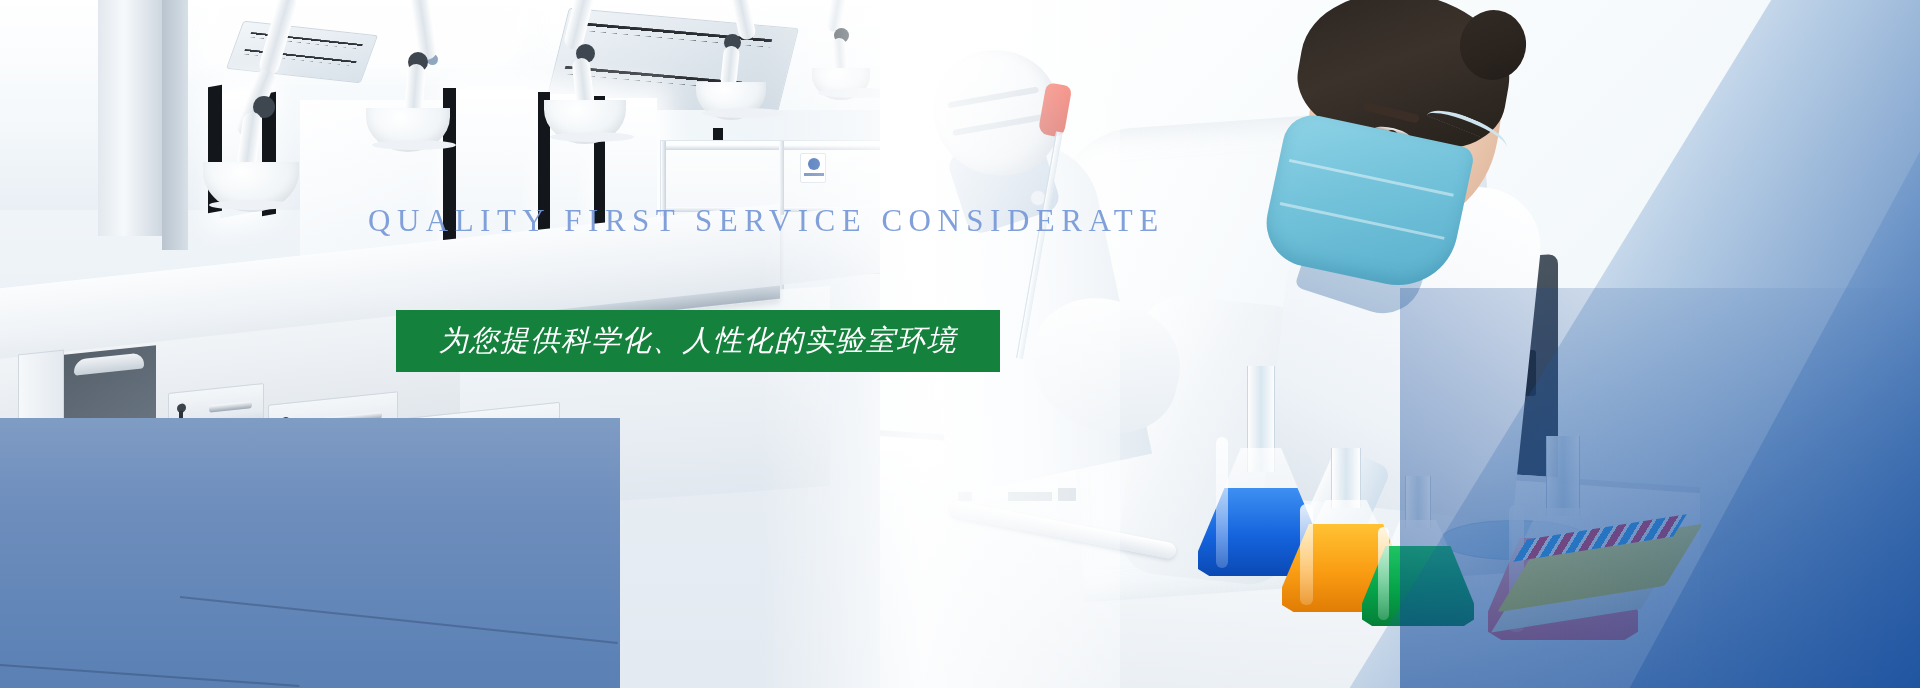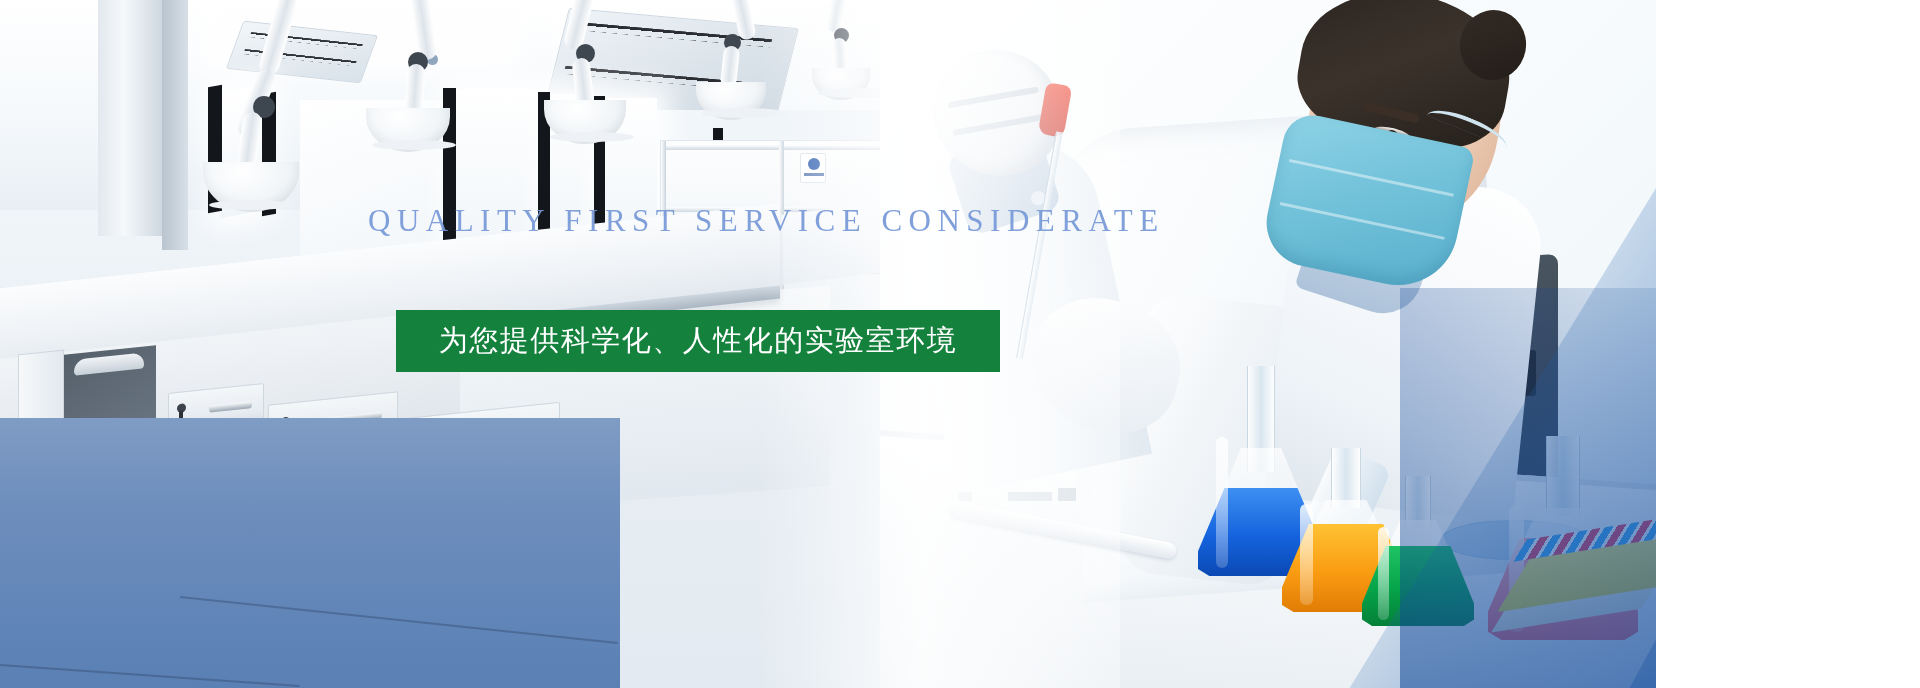--- a/index.html
+++ b/index.html
@@ -1,21 +1,21 @@
 <!DOCTYPE html>
 <html><head>
 <meta charset="utf-8">
 <style>
   * { margin:0; padding:0; box-sizing:border-box; }
   html,body { background:#fff; }
   body { font-family:"Liberation Sans", sans-serif; }
 
   .banner {
     position:relative;
-    width:1656px;
+    width:1920px;
     height:688px;
     overflow:hidden;
     background:#eef3f7;
   }
 
   
   .photo { position:absolute; inset:0; }
 
   
   .room-bg{
@@ -559,20 +559,21 @@
     width:604px; height:62px;
     background:#14813c;
     display:flex; align-items:center; justify-content:center;
   }
   .green-bar span{
     font-family:"DejaVu Sans", sans-serif;
     font-size:29px;
     letter-spacing:1.5px;
     color:#ffffff;
     white-space:nowrap;
+    font-style:italic;
   }
 </style>
 </head>
 <body>
 
 <div class="banner">
 
   <div class="photo">
     <div class="room-bg"></div>
 

